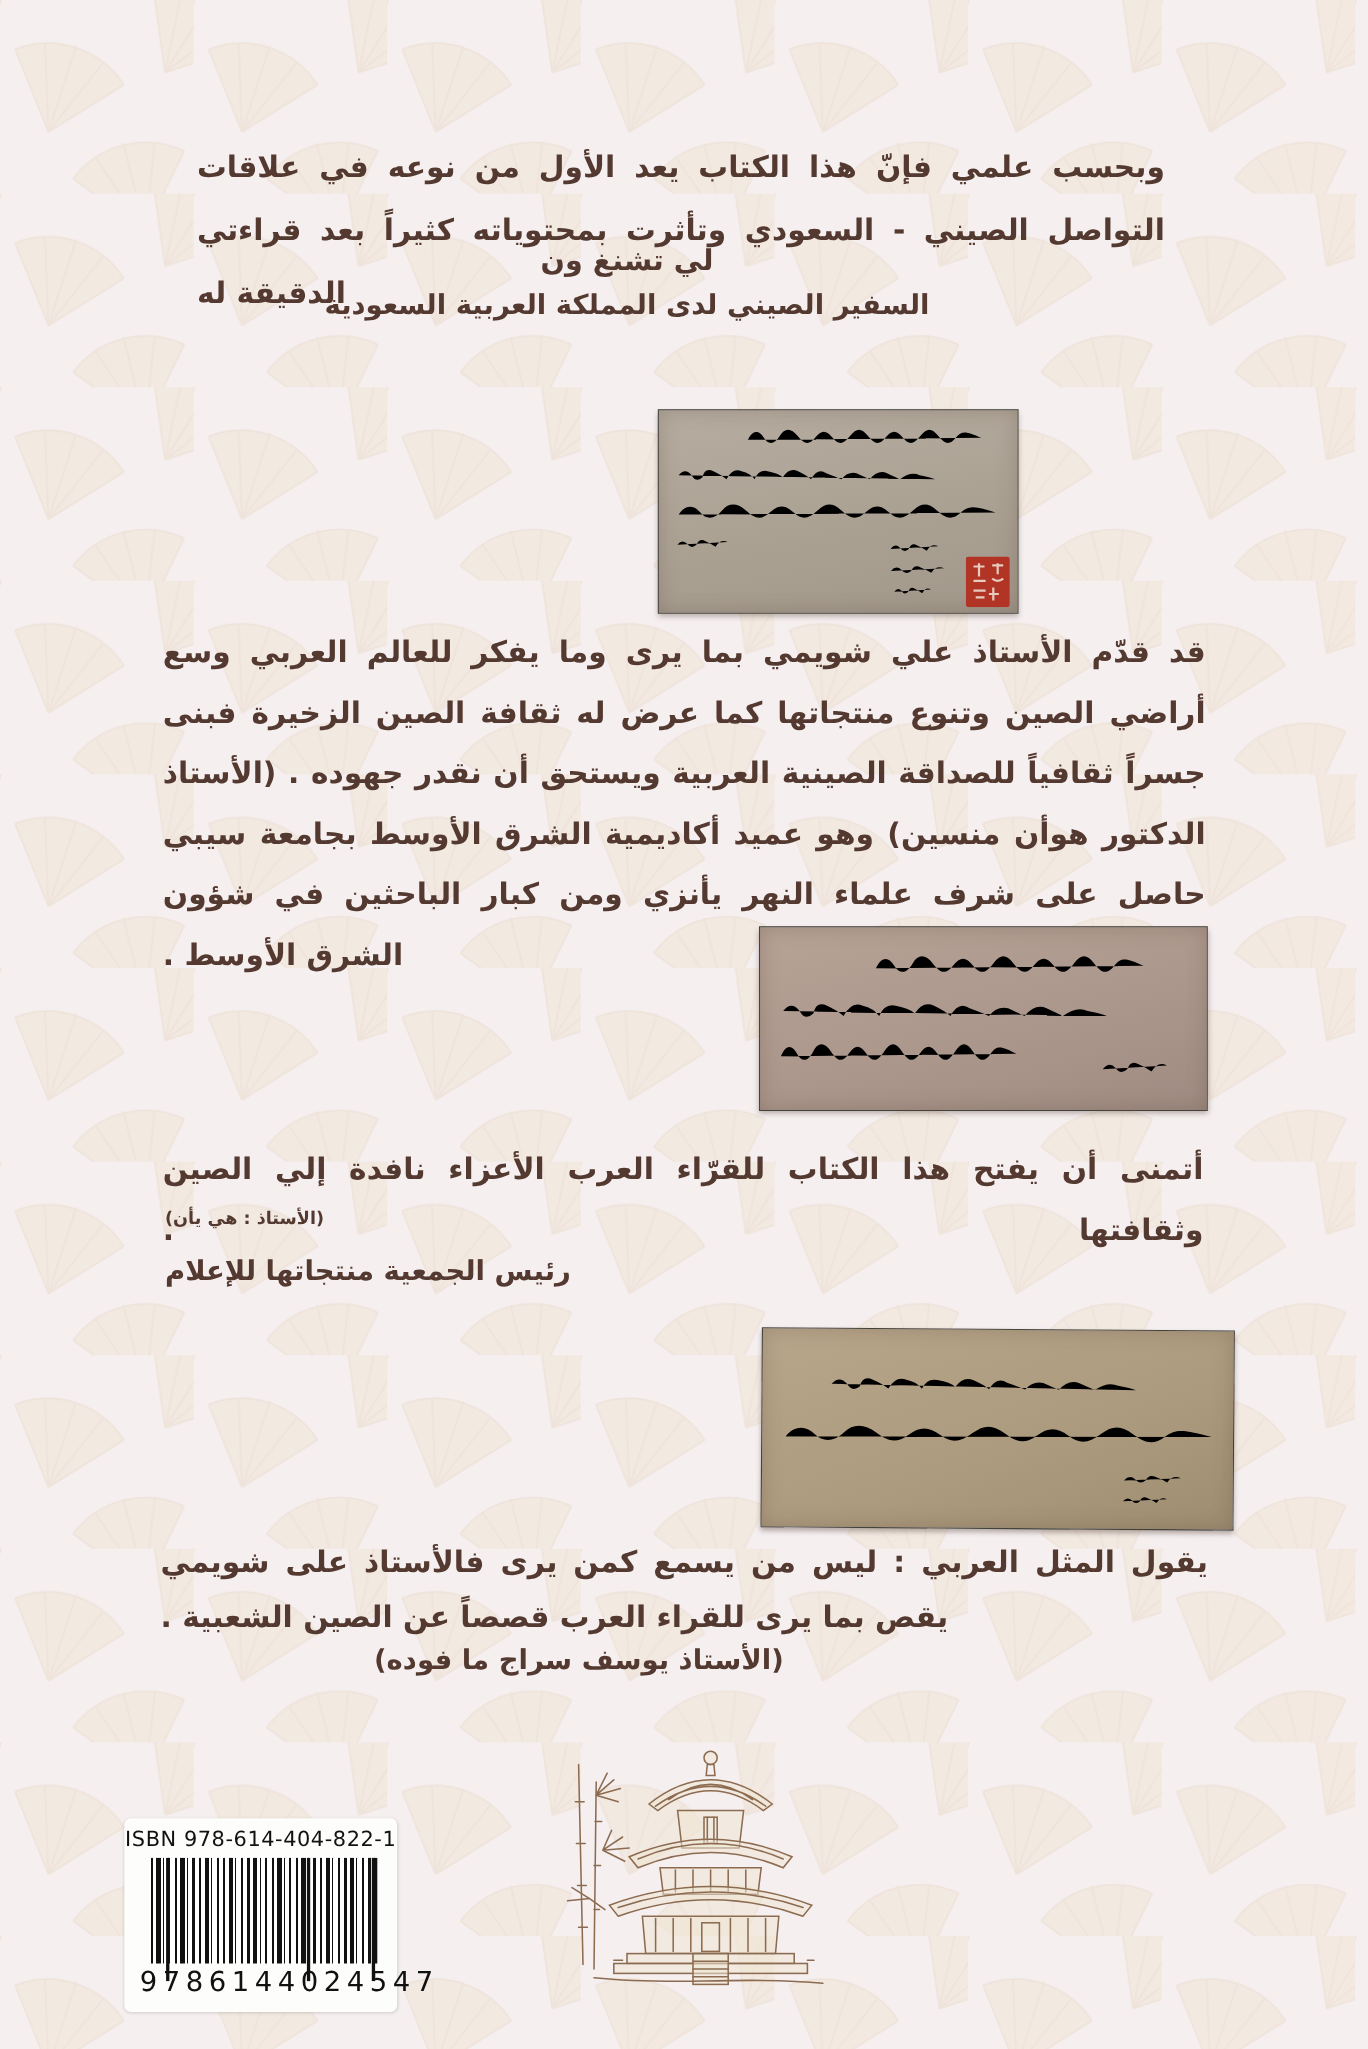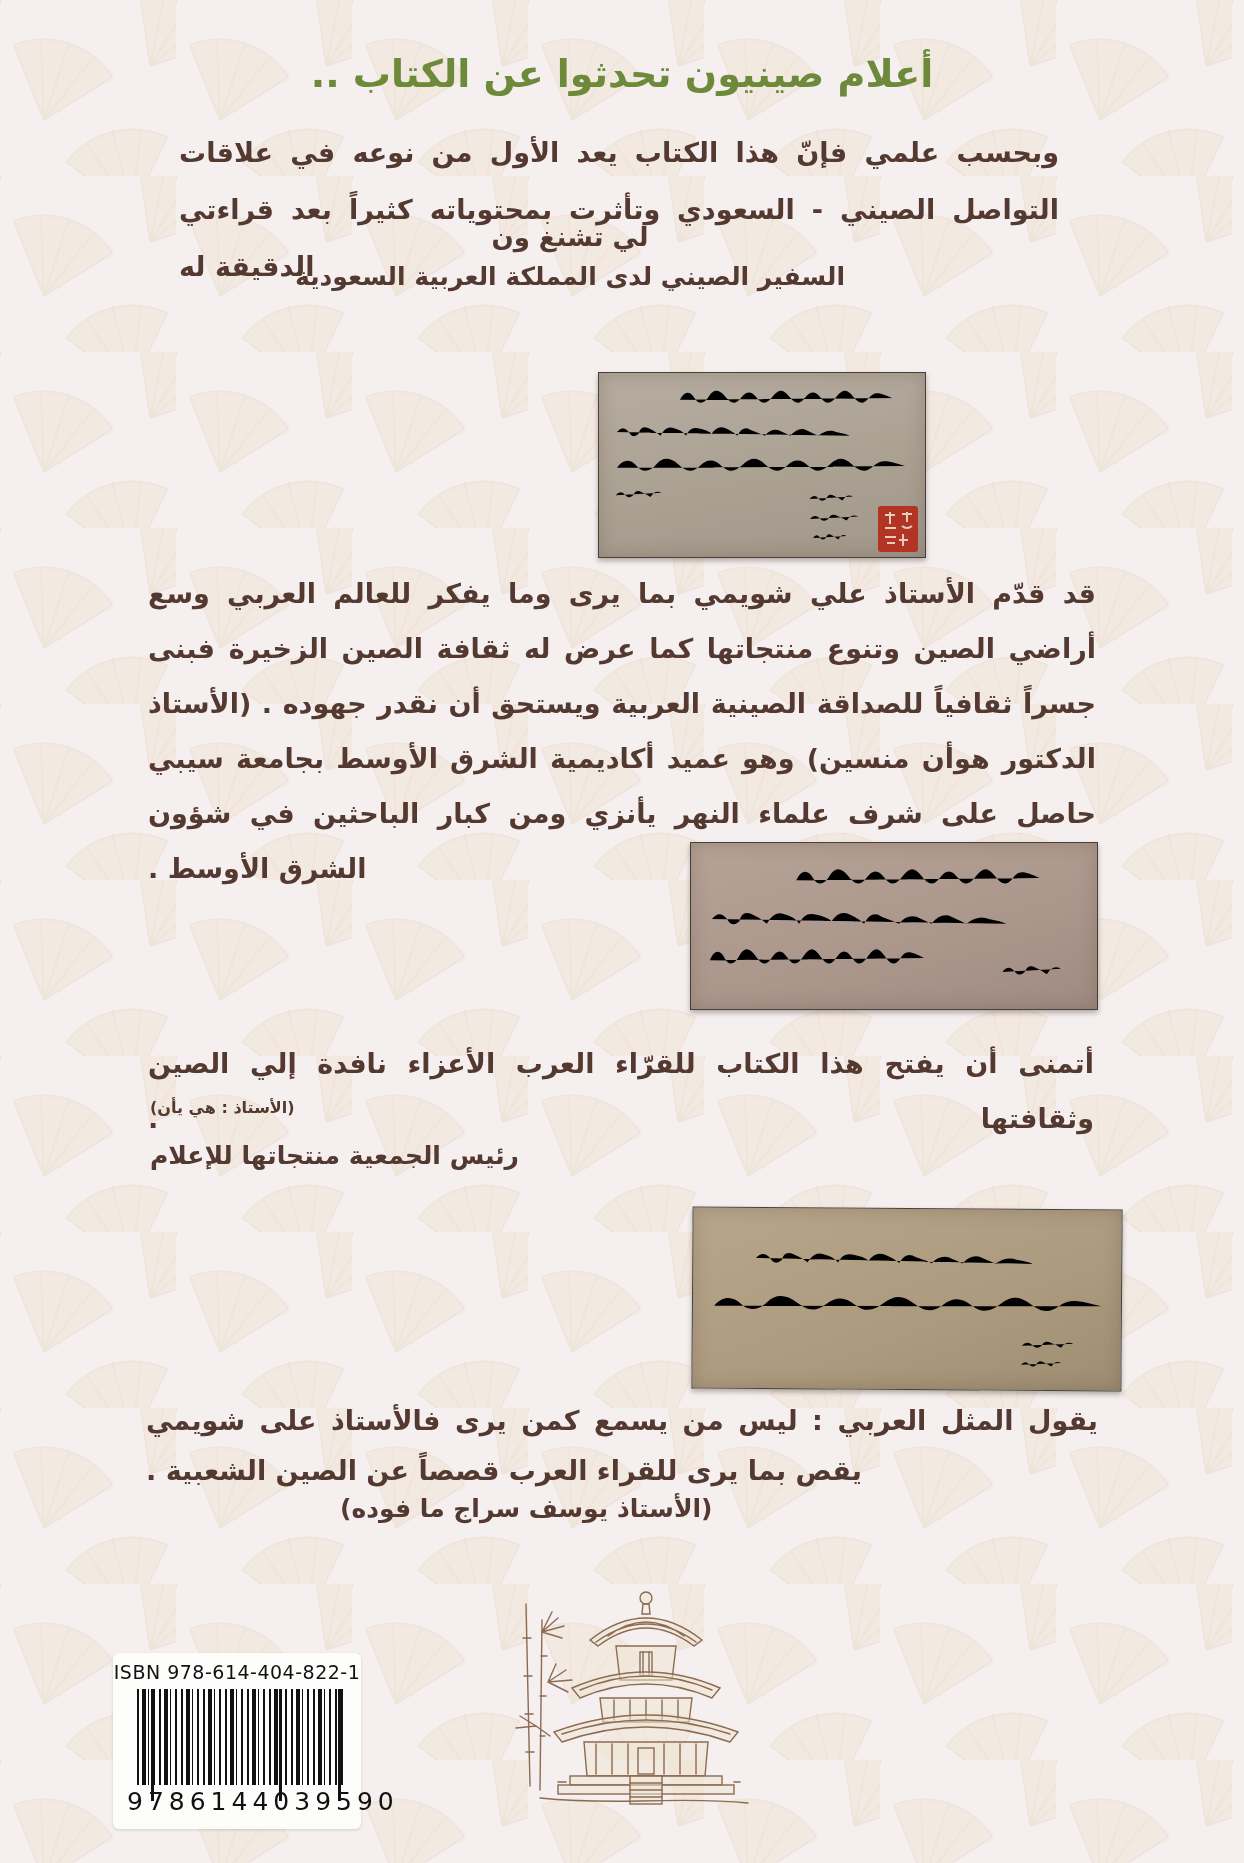--- a/index.html
+++ b/index.html
@@ -94,21 +94,20 @@
         <rect width="176" height="176" fill="#f6f0f1"></rect>
         <use href="#fan" x="44" y="120" transform="rotate(18 44 120)"></use>
         <use href="#fan" x="132" y="210" transform="rotate(-14 132 210)"></use>
         <use href="#fan" x="150" y="66" transform="rotate(32 150 66)"></use>
         <use href="#fan" x="-10" y="40" transform="rotate(-25 -10 40)"></use>
       </pattern>
     </defs>
     <rect width="1244" height="1863" fill="url(#fans)"></rect>
   </svg>
 
-  <div class="heading arabic">أعلام صينيون تحدثوا عن الكتاب ..</div>
 
   <div class="quote-body arabic q1-body">وبحسب علمي فإنّ هذا الكتاب  يعد الأول  من نوعه في علاقات التواصل الصيني - السعودي وتأثرت بمحتوياته كثيراً بعد قراءتي الدقيقة له</div>
   <div class="attr attr-center arabic a1">لي تشنغ ون</div>
   <div class="attr attr-center arabic a2">السفير الصيني لدى المملكة العربية السعودية</div>
 
   <div class="note-card card1">
     <svg class="hw" style="left:78px;top:14px;width:218px;height:22px" viewBox="0 0 300 24" preserveAspectRatio="none">
         <use href="#scrawl-a"></use>
       </svg>
     <svg class="hw" style="left:14px;top:48px;width:296px;height:22px" viewBox="0 0 300 24" preserveAspectRatio="none">
@@ -180,21 +179,21 @@
 
   <div class="barcode-panel">
     <div class="isbn-label">ISBN 978-614-404-822-1</div>
     <div class="bars"></div>
     <div class="guard g-left"></div>
     <div class="guard g-mid"></div>
     <div class="guard g-right"></div>
     <div class="barcode-digits">
       <span>9</span>
       <span>786144</span>
-      <span>039590</span>
+      <span>024547</span>
     </div>
   </div>
 
   <svg class="sketch" width="256" height="230" viewBox="0 0 256 230">
 
     <g>
       <line x1="30" y1="18" x2="34" y2="200"></line>
       <line x1="46" y1="34" x2="44" y2="204"></line>
       <line x1="27" y1="52" x2="35" y2="52"></line>
         <line x1="28" y1="90" x2="36" y2="90"></line>

